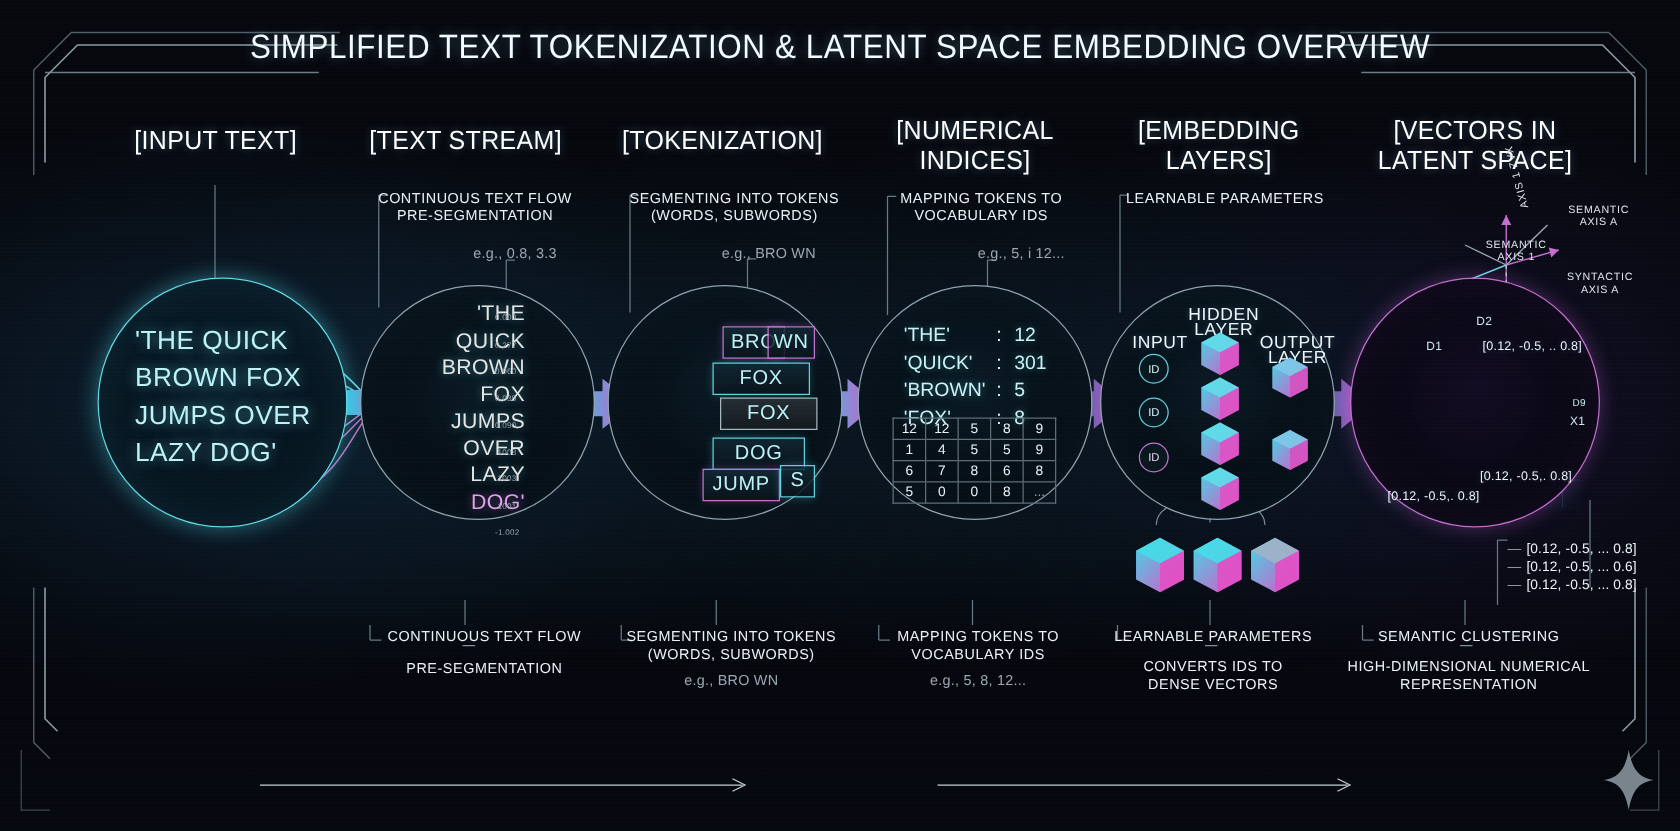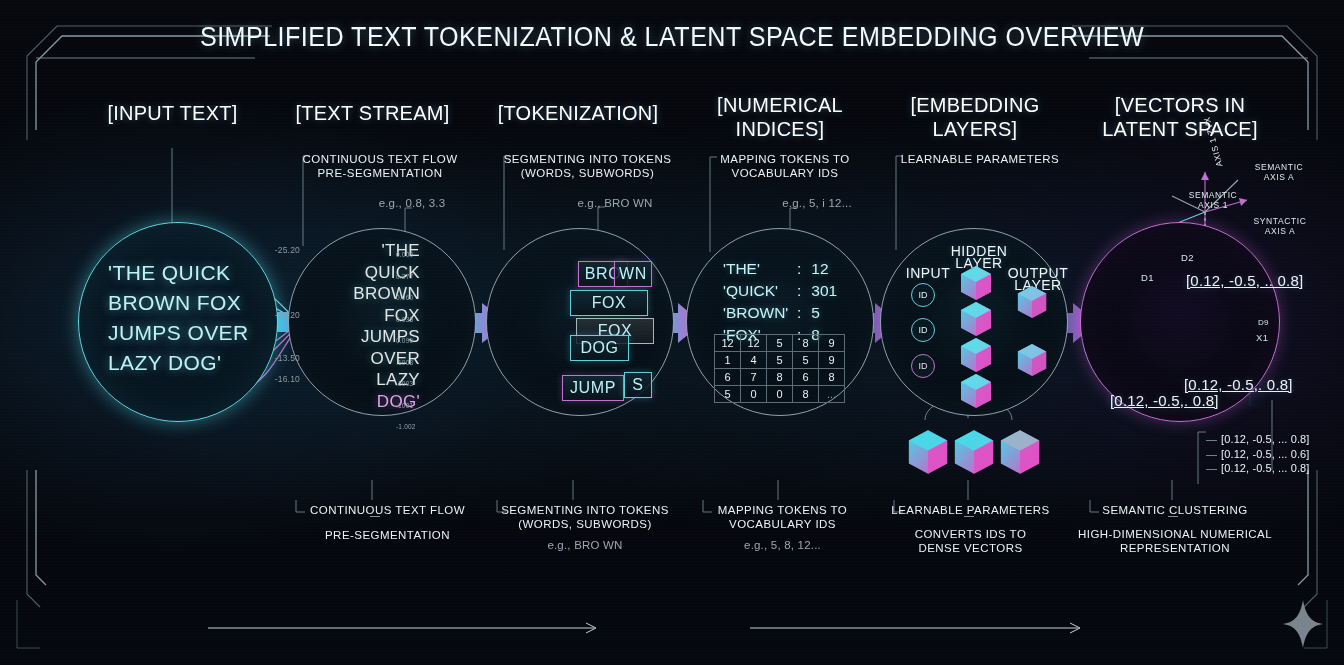--- a/index.html
+++ b/index.html
@@ -97,22 +97,22 @@
   .node{
     position:absolute;width:24px;height:24px;border-radius:50%;box-sizing:border-box;
     display:flex;align-items:center;justify-content:center;font-size:9px;color:#d5f4f8;
     border:1.3px solid #61cfdb;background:rgba(10,26,34,.8);
   }
   .node.m{border-color:#c173d0;color:#ecd4f2;}
 
   .cube{position:absolute;}
 
   
-  .vlabel{position:absolute;font-size:15px;color:#eaf4f8;letter-spacing:.2px;white-space:nowrap;
-    text-shadow:0 0 6px rgba(140,200,230,.3);text-decoration:underline;}
+  .vlabel{position:absolute;font-size:10px;color:#eaf4f8;letter-spacing:.2px;white-space:nowrap;
+    text-shadow:0 0 6px rgba(140,200,230,.3);}
   .alabel{position:absolute;font-size:8.5px;color:#dfe9ef;letter-spacing:.6px;text-align:center;line-height:10px;}
   .dlab{position:absolute;font-size:9.5px;color:#cfe7ef;letter-spacing:.3px;}
   .veclist{position:absolute;left:1206px;top:432px;font-size:11px;line-height:14.5px;color:#eaf4f8;letter-spacing:.1px;}
   .veclist .dash{color:#8fa2ad;margin-right:4px;}
 
   
   .footer{position:absolute;left:0;top:612px;width:1344px;height:36px;}
   .f-lab{position:absolute;font-size:17px;color:#ffffff;letter-spacing:.4px;
     text-shadow:0 0 8px rgba(150,215,255,.3);transform:scaleX(.92);}
   .sparkle{position:absolute;left:1281px;top:598px;}
@@ -358,28 +358,20 @@
   <div class="circle c-mag" style="left:1080px;top:222px;width:200px;height:200px;"></div>
 
   <div class="col-head" style="left:70px;top:100px;width:205px;">[INPUT TEXT]</div>
   <div class="input-text">'THE QUICK BROWN FOX JUMPS OVER LAZY DOG'</div>
 
   <div class="col-head" style="left:270px;top:100px;width:205px;">[TEXT STREAM]</div>
   <div class="cap" style="left:300px;top:152px;width:160px;">CONTINUOUS TEXT FLOW</div>
   <div class="cap" style="left:300px;top:166px;width:160px;">PRE-SEGMENTATION</div>
   <div class="cap sub" style="left:352px;top:196px;width:120px;">e.g., 0.8, 3.3</div>
 
-  <div class="sidenums">
-    <div style="height:21.5px;">-25.20</div>
-    <div style="height:43px;"></div>
-    <div style="height:21.5px;">-15.20</div>
-    <div style="height:21.5px;"></div>
-    <div style="height:21.5px;">-13.50</div>
-    <div style="height:21.5px;">-16.10</div>
-  </div>
 
   <div class="stream">
     <div class="w">'THE</div>
     <div class="w">QUICK</div>
     <div class="w">BROWN</div>
     <div class="w">FOX</div>
     <div class="w">JUMPS</div>
     <div class="w">OVER</div>
     <div class="w">LAZY</div>
     <div class="w pink">DOG'</div>
@@ -406,21 +398,21 @@
     </div>
   <div class="tokbox tb-mag" style="left:614px;top:261px;width:38px;height:26px;">
       <span>WN</span>
     </div>
   <div class="tokbox tb-cyan" style="left:570px;top:290px;width:78px;height:26px;">
       <span>FOX</span>
     </div>
   <div class="tokbox tb-grey" style="left:576px;top:318px;width:78px;height:26px;">
       <span>FOX</span>
     </div>
-  <div class="tokbox tb-cyan" style="left:570px;top:335px;width:59px;height:26px;align-items:center;">
+  <div class="tokbox tb-cyan" style="left:570px;top:350px;width:74px;height:26px;align-items:center;">
       <span>DOG</span>
     </div>
   <div class="tokbox tb-mag" style="left:562px;top:375px;width:62px;height:26px;">
       <span>JUMP</span>
     </div>
   <div class="tokbox tb-cyan" style="left:624px;top:372px;width:28px;height:26px;">
       <span>S</span>
     </div>
 
   <div class="col-head" style="left:690px;top:92px;width:180px;">[NUMERICAL</div>

